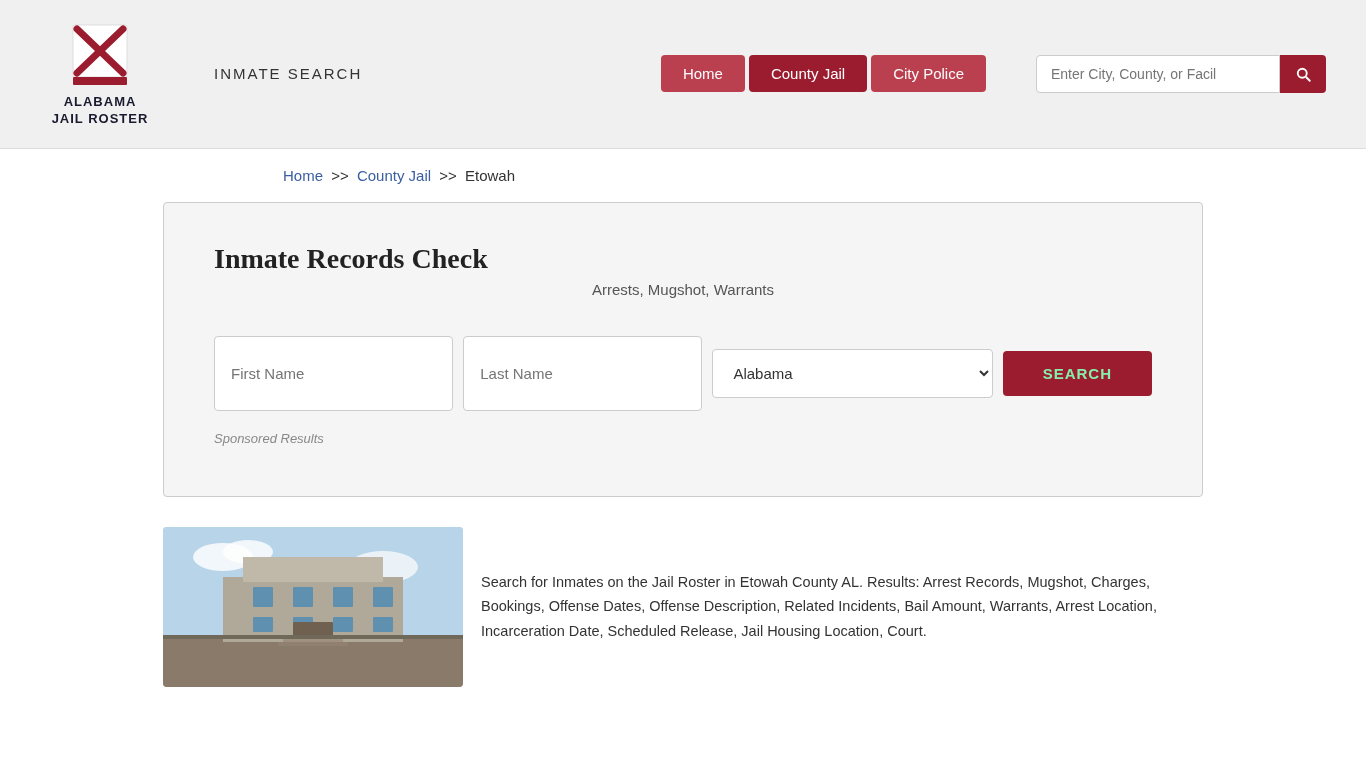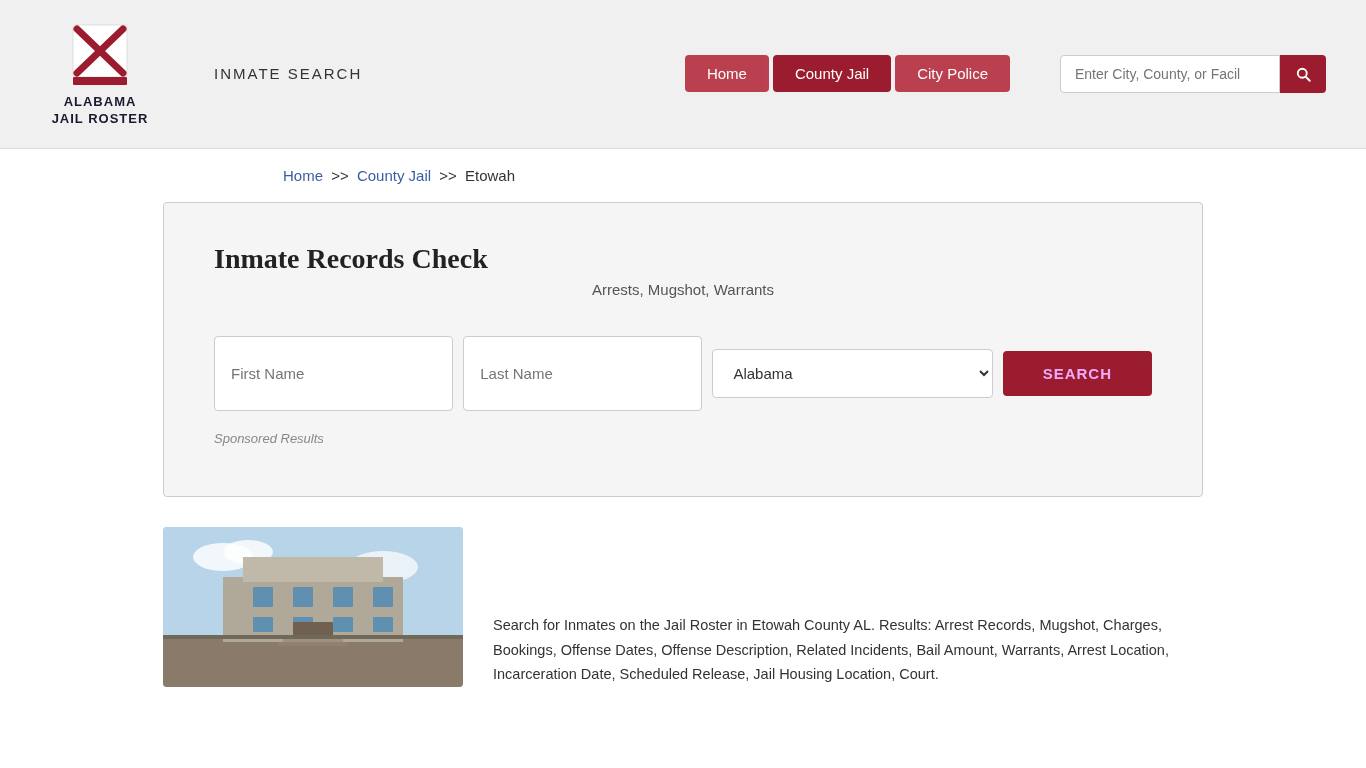--- a/index.html
+++ b/index.html
@@ -71,21 +71,21 @@
     .search-bar-area {
       display: flex;
       align-items: center;
       margin-left: 20px;
     }
     .search-input-header {
       padding: 10px 14px;
       border: 1px solid #ccc;
       border-radius: 4px 0 0 4px;
       font-size: 14px;
-      width: 220px;
+      width: 244px;
       outline: none;
       background: #fff;
       color: #0c4a6e;
       font-family: Arial, sans-serif;
     }
     .search-btn-header {
       background: #9b1c2e;
       border: none;
       padding: 10px 14px;
       cursor: pointer;
@@ -175,44 +175,44 @@
       border: 1px solid #ccc;
       border-radius: 4px;
       font-size: 15px;
       font-family: Arial, sans-serif;
       color: #333;
       background: #fff;
       outline: none;
     }
     .search-form-btn {
       background: #9b1c2e;
-      color: #f0abfc;
+      color: #86efac;
       border: none;
       padding: 14px 40px;
       border-radius: 4px;
       font-size: 15px;
       font-weight: bold;
       letter-spacing: 1px;
       cursor: pointer;
       font-family: Arial, sans-serif;
     }
     .sponsored-label {
       margin-top: 20px;
       font-size: 13px;
       color: #888;
       font-family: Arial, sans-serif;
       font-style: italic;
     }
 
     
     .bottom-section {
       display: flex;
-      gap: 30px;
+      gap: 18px;
       margin-bottom: 40px;
-      align-items: flex-end;
+      align-items: center;
     }
     .building-img {
       width: 300px;
       min-width: 300px;
       height: 160px;
       background: linear-gradient(180deg, #b0cce0 0%, #7aaac0 40%, #4a7a9b 60%, #c8b89a 80%, #b0a090 100%);
       border-radius: 4px;
       overflow: hidden;
       position: relative;
       display: flex;

